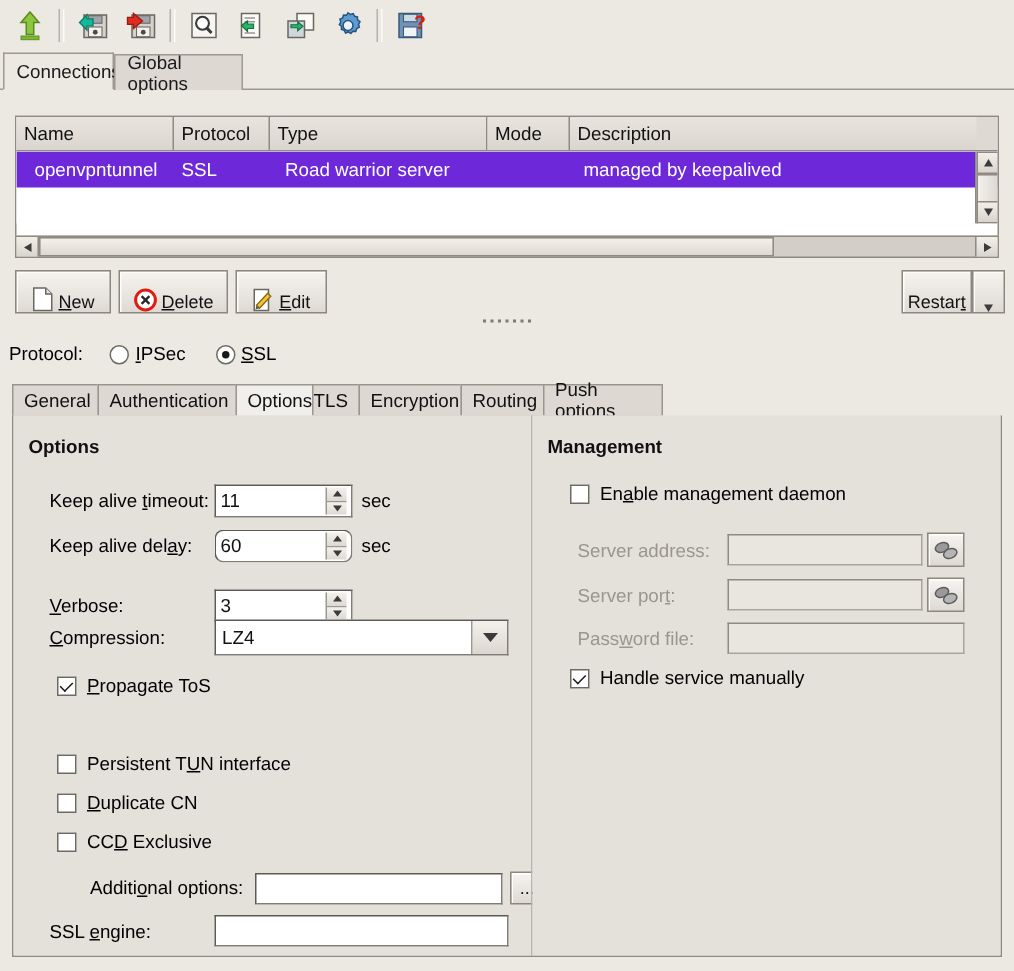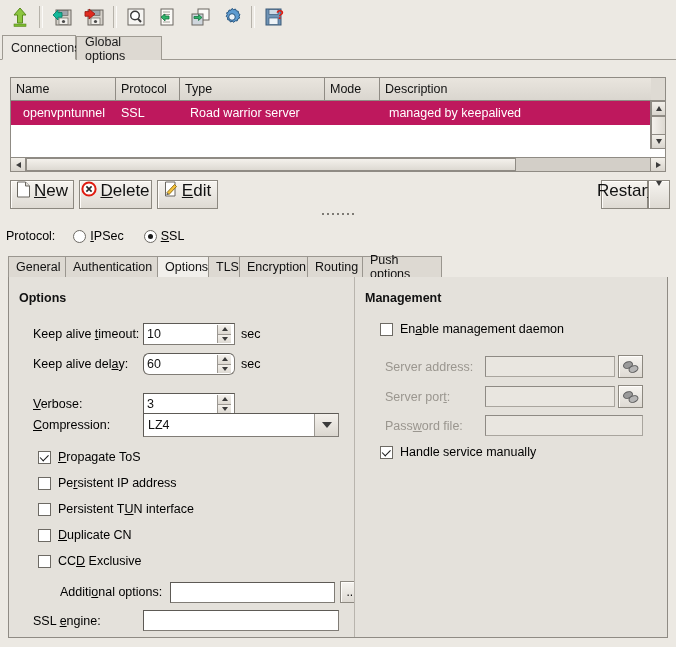--- a/index.html
+++ b/index.html
@@ -46,21 +46,21 @@
     border: 1px solid #8f8b84; background: #fff; box-sizing: border-box;
   }
   .tbl-head { display: flex; height: 22px; background: #dedad3; border-bottom: 1px solid #8f8b84; }
   .th {
     display: flex; align-items: center; padding-left: 5px;
     border-right: 1px solid #8f8b84; box-sizing: border-box;
     font-size: 12.5px; color: #111; height: 22px;
     background: linear-gradient(#e9e5de,#dad6cf);
   }
   .tbl-body { position: relative; height: 48px; background: #fff; overflow:hidden; }
-  .trow { display: flex; height: 24px; align-items: center; color: #fff; background: #be185d; }
+  .trow { display: flex; height: 24px; align-items: center; color: #fff; background: #6d28d9; }
   .td { padding-left: 5px; box-sizing: border-box; font-size: 12.5px; overflow: hidden; white-space: nowrap; }
   .vscroll {
     position: absolute; right: 0; top: 0; width: 15px; height: 100%;
     background: #d8d4cd; border-left: 1px solid #8f8b84; box-sizing: border-box;
   }
   .sb-arrow {
     width: 15px; height: 15px; background: linear-gradient(#f2efe9,#d9d5ce);
     border: 1px solid #8f8b84; box-sizing: border-box;
     display:flex; align-items:center; justify-content:center;
   }
@@ -80,22 +80,22 @@
   .arrow { width: 0; height: 0; }
   .ar-up { border-left:3.5px solid transparent; border-right:3.5px solid transparent; border-bottom:5px solid #3b3b3b; }
   .ar-down { border-left:3.5px solid transparent; border-right:3.5px solid transparent; border-top:5px solid #3b3b3b; }
   .ar-left { border-top:3.5px solid transparent; border-bottom:3.5px solid transparent; border-right:5px solid #3b3b3b; }
   .ar-right { border-top:3.5px solid transparent; border-bottom:3.5px solid transparent; border-left:5px solid #3b3b3b; }
 
   
   .btn {
     background: linear-gradient(#f6f4f0,#dedad3);
     border: 1px solid #8c8880; box-sizing: border-box;
-    display: flex; align-items: flex-start; justify-content: center; gap: 3px;
-    font-size: 17px; color: #111; cursor: default;
+    display: flex; align-items: flex-end; justify-content: center; gap: 3px;
+    font-size: 12px; color: #111; cursor: default;
     box-shadow: inset 1px 1px 0 #fffdfa;
   }
   .btn-new { position:absolute; left:10px; top:180px; width:64px; height:29px; }
   .btn-del { position:absolute; left:79px; top:180px; width:73px; height:29px; }
   .btn-edit { position:absolute; left:157px; top:180px; width:61px; height:29px; }
   .btn-restart { position:absolute; left:601px; top:180px; width:47px; height:29px; }
   .btn-restart-arrow { position:absolute; left:648px; top:180px; width:22px; height:29px; }
 
   u.mn { text-decoration: underline; text-underline-offset: 1px; }
 
@@ -354,21 +354,21 @@
   <div class="subtabs">
     <div class="stab" style="left:0px; width:58px;">
       <span>General</span>
     </div>
     <div class="stab" style="left:57px; width:93px;">
       <span>Authentication</span>
     </div>
     <div class="stab active" style="left:149px; width:52px;">
       <span>Options</span>
     </div>
-    <div class="stab" style="left:200px; width:32px;">
+    <div class="stab" style="left:200px; width:32px;justify-content:flex-end;">
       <span>TLS</span>
     </div>
     <div class="stab" style="left:231px; width:69px;">
       <span>Encryption</span>
     </div>
     <div class="stab" style="left:299px; width:56px;">
       <span>Routing</span>
     </div>
     <div class="stab" style="left:354px; width:80px;">
       <span>Push options</span>
@@ -376,21 +376,21 @@
   </div>
 
   <div class="panels">
 
     <div class="panel-left">
       <div class="grouptitle" style="left:10px; top:14px;">Options</div>
 
       <div class="frow" style="left:24px; top:46px; width:300px;">
         <span class="flabel" style="width:110px;">Keep alive <u class="mn">t</u>imeout:</span>
         <span class="txt" style="width:92px; height:22px;">
-          <span style="flex:1">10</span>
+          <span style="flex:1">11</span>
           <span class="spinbtns">
             <span>
                 <i class="arrow ar-up" style="border-bottom-width:4px;border-left-width:3px;border-right-width:3px;"></i>
               </span>
             <span>
                 <i class="arrow ar-down" style="border-top-width:4px;border-left-width:3px;border-right-width:3px;"></i>
               </span>
           </span>
         </span>
         <span style="margin-left:6px;">sec</span>
@@ -434,24 +434,20 @@
           <span class="combo-arrow">
               <i class="arrow ar-down" style="border-top-width:6px;border-left-width:5px;border-right-width:5px;"></i>
             </span>
         </span>
       </div>
 
       <div class="chkrow" style="left:29px; top:173px;">
         <span class="chk on"></span>
         <span><u class="mn">P</u>ropagate ToS</span>
       </div>
-      <div class="chkrow" style="left:29px; top:199px;">
-        <span class="chk"></span>
-        <span>Pe<u class="mn">r</u>sistent IP address</span>
-      </div>
       <div class="chkrow" style="left:29px; top:225px;">
         <span class="chk"></span>
         <span>Persistent T<u class="mn">U</u>N interface</span>
       </div>
       <div class="chkrow" style="left:29px; top:251px;">
         <span class="chk"></span>
         <span><u class="mn">D</u>uplicate CN</span>
       </div>
       <div class="chkrow" style="left:29px; top:277px;">
         <span class="chk"></span>

